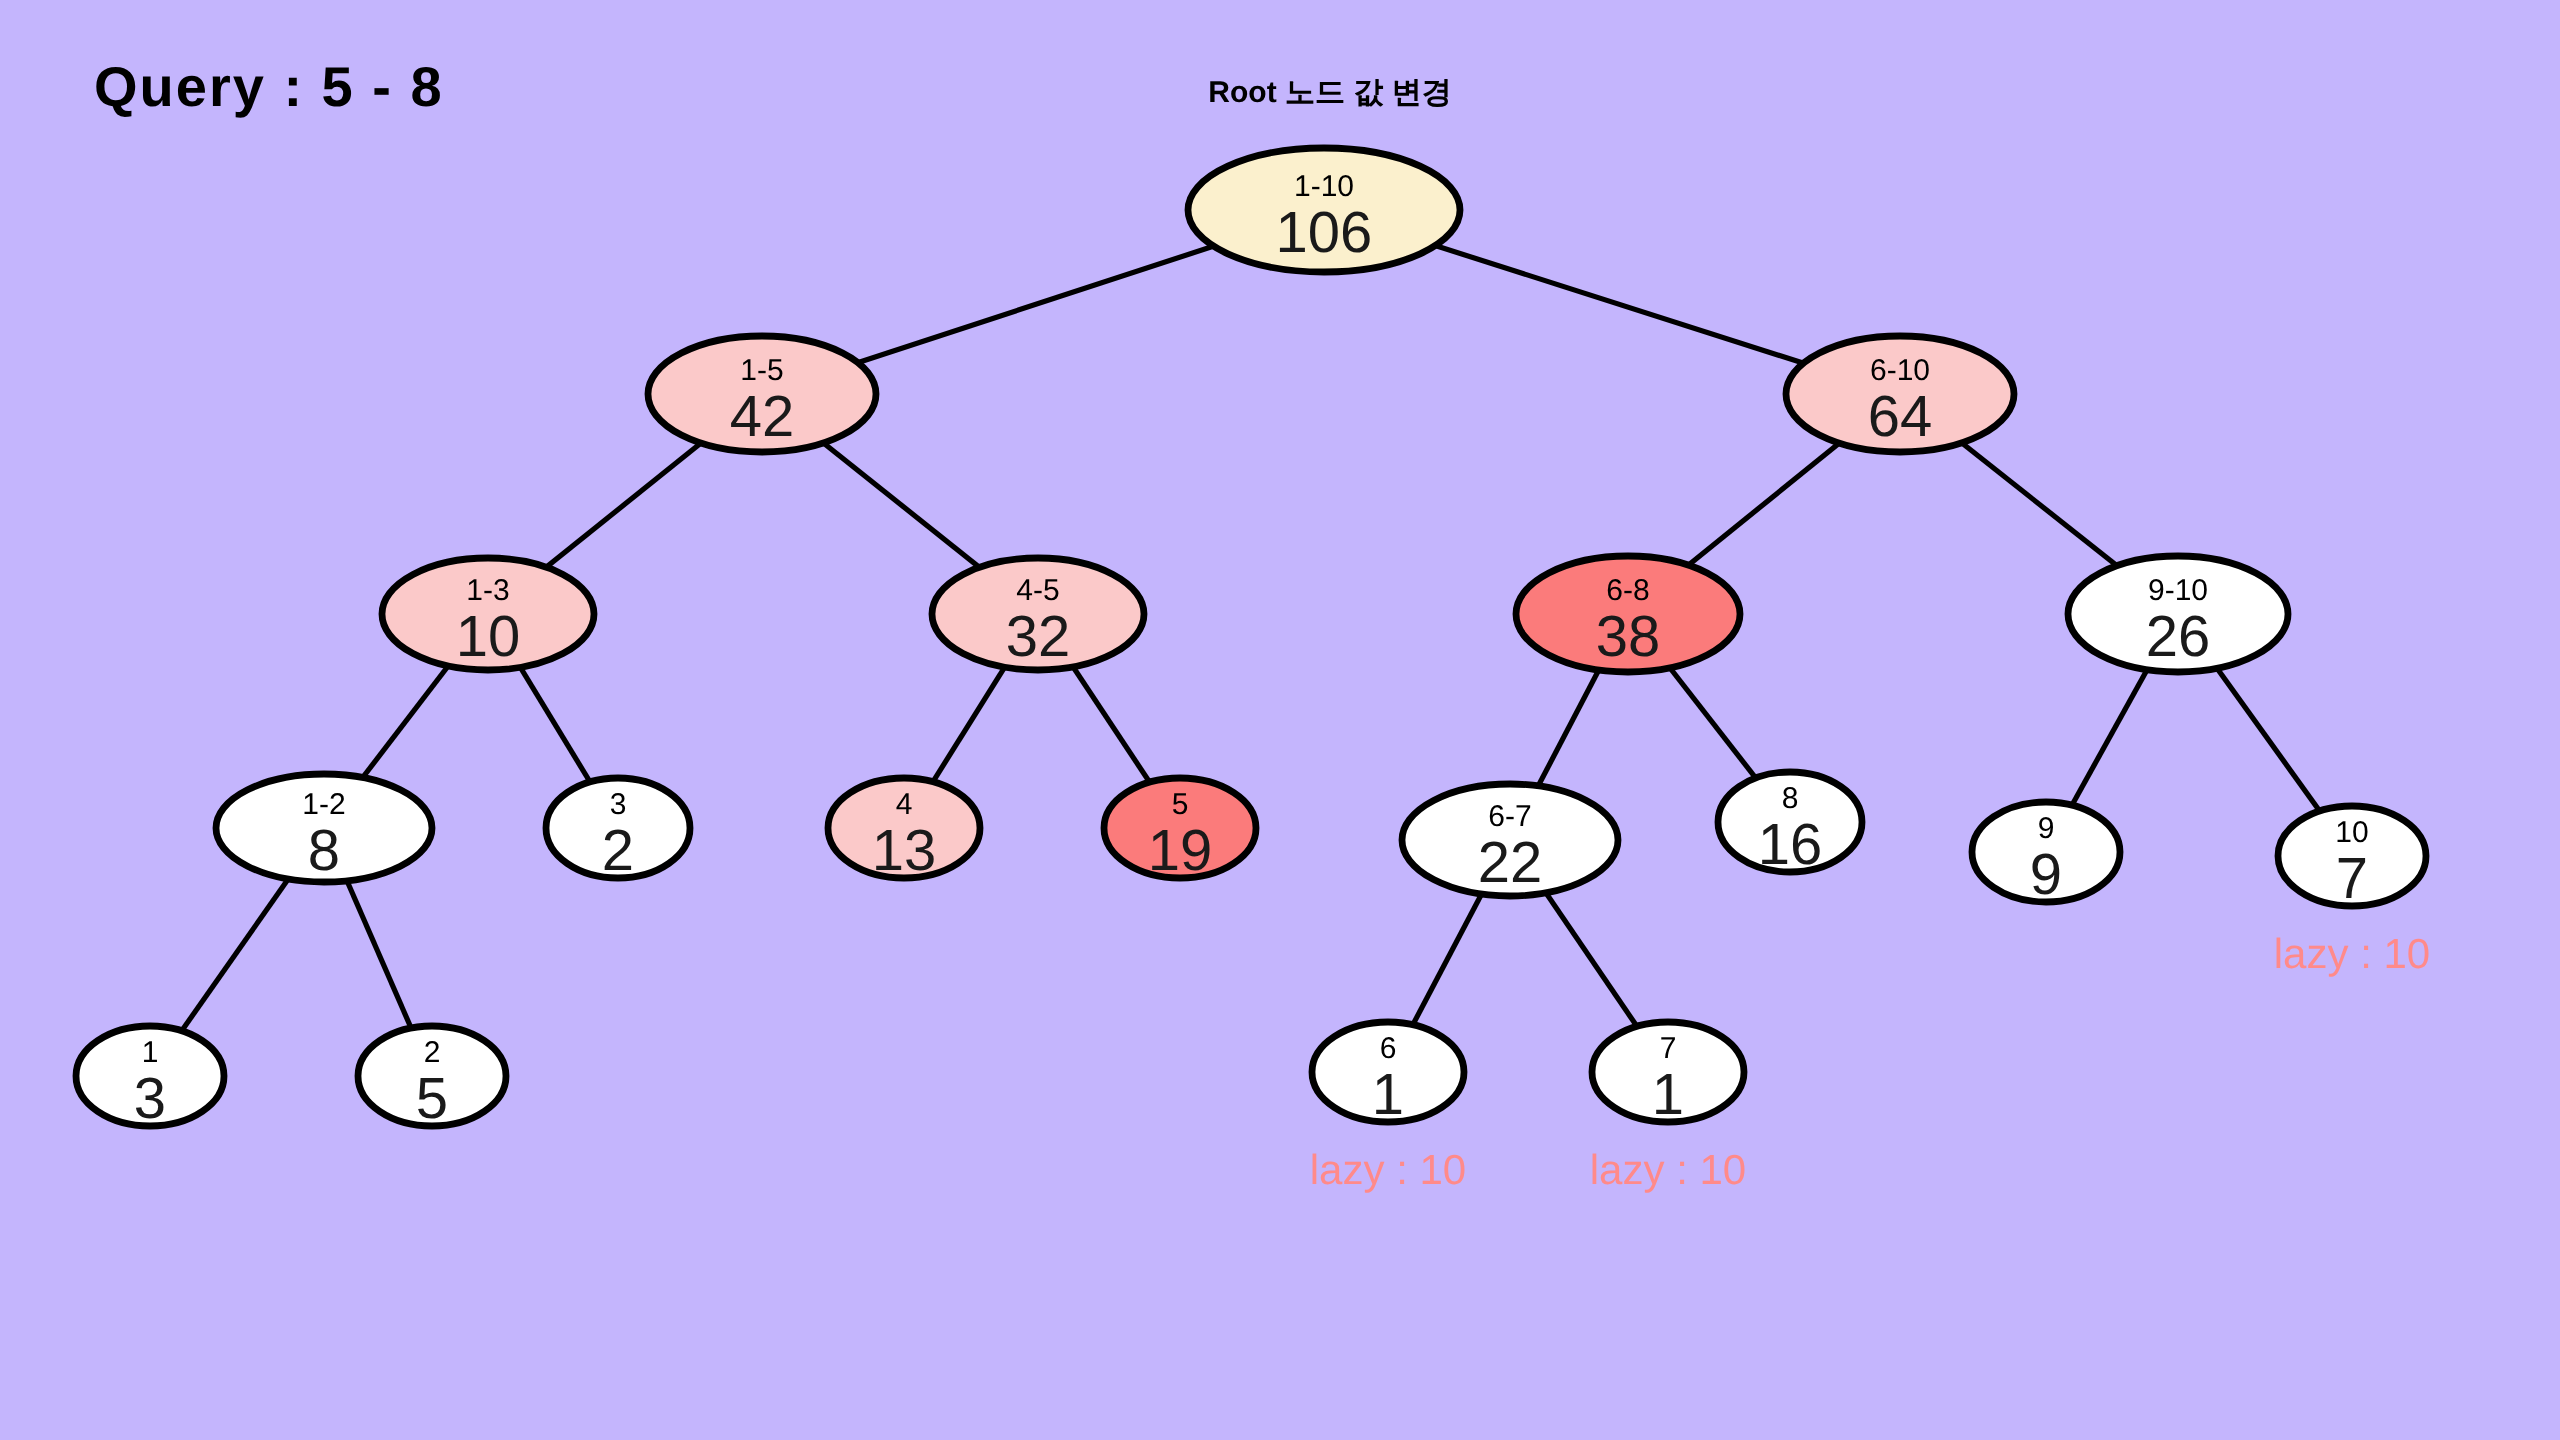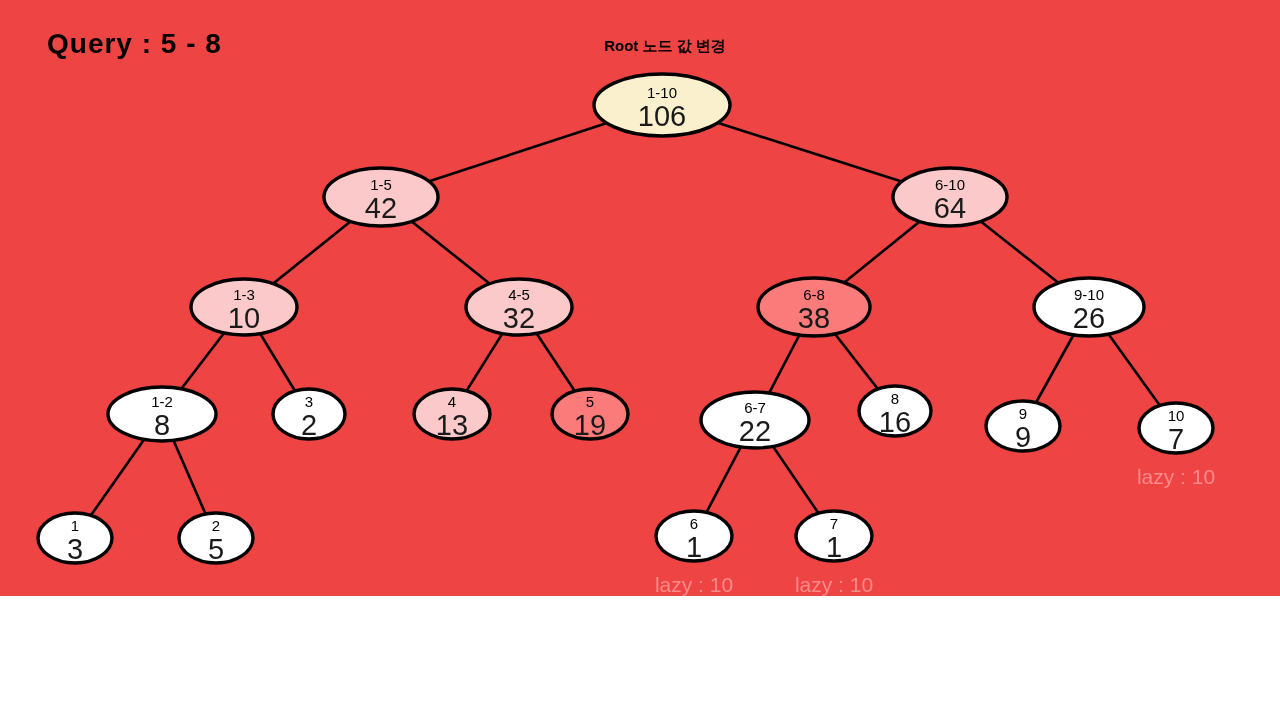--- a/index.html
+++ b/index.html
@@ -4,22 +4,22 @@
 <style>
   html, body {
     margin: 0;
     padding: 0;
     background: #ffffff;
     font-family: "Liberation Sans", sans-serif;
   }
   #stage {
     position: relative;
     width: 1280px;
-    height: 596px;
-    background: #ef4444;
+    height: 720px;
+    background: #c4b5fd;
     overflow: hidden;
   }
   #query-label {
     position: absolute;
     left: 47px;
     top: 28px;
     font-size: 28px;
     font-weight: 600;
     color: #000000;
     letter-spacing: 1px;

